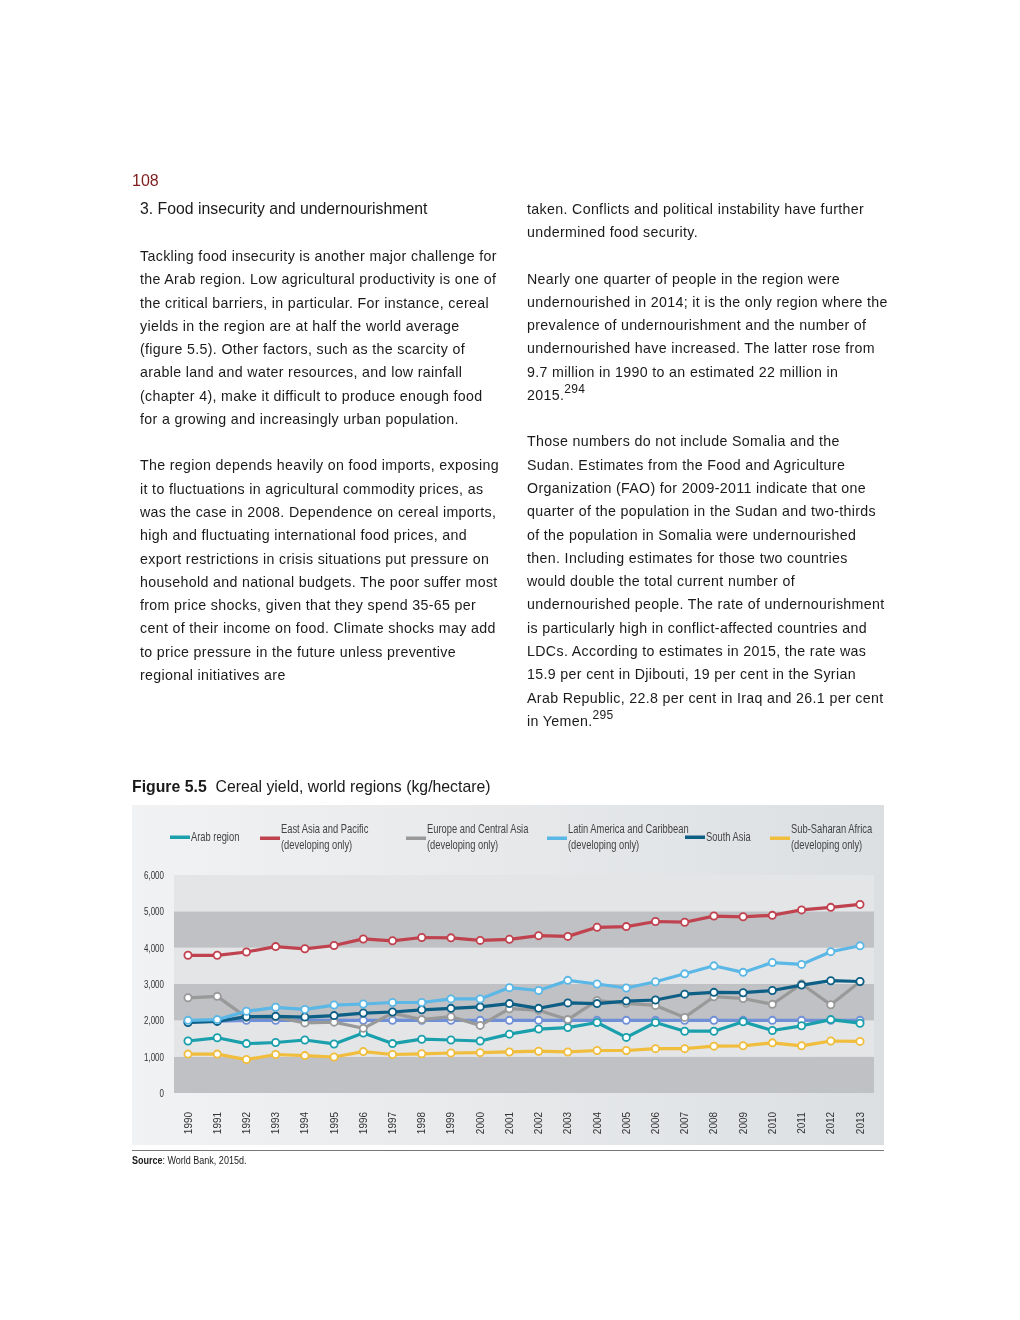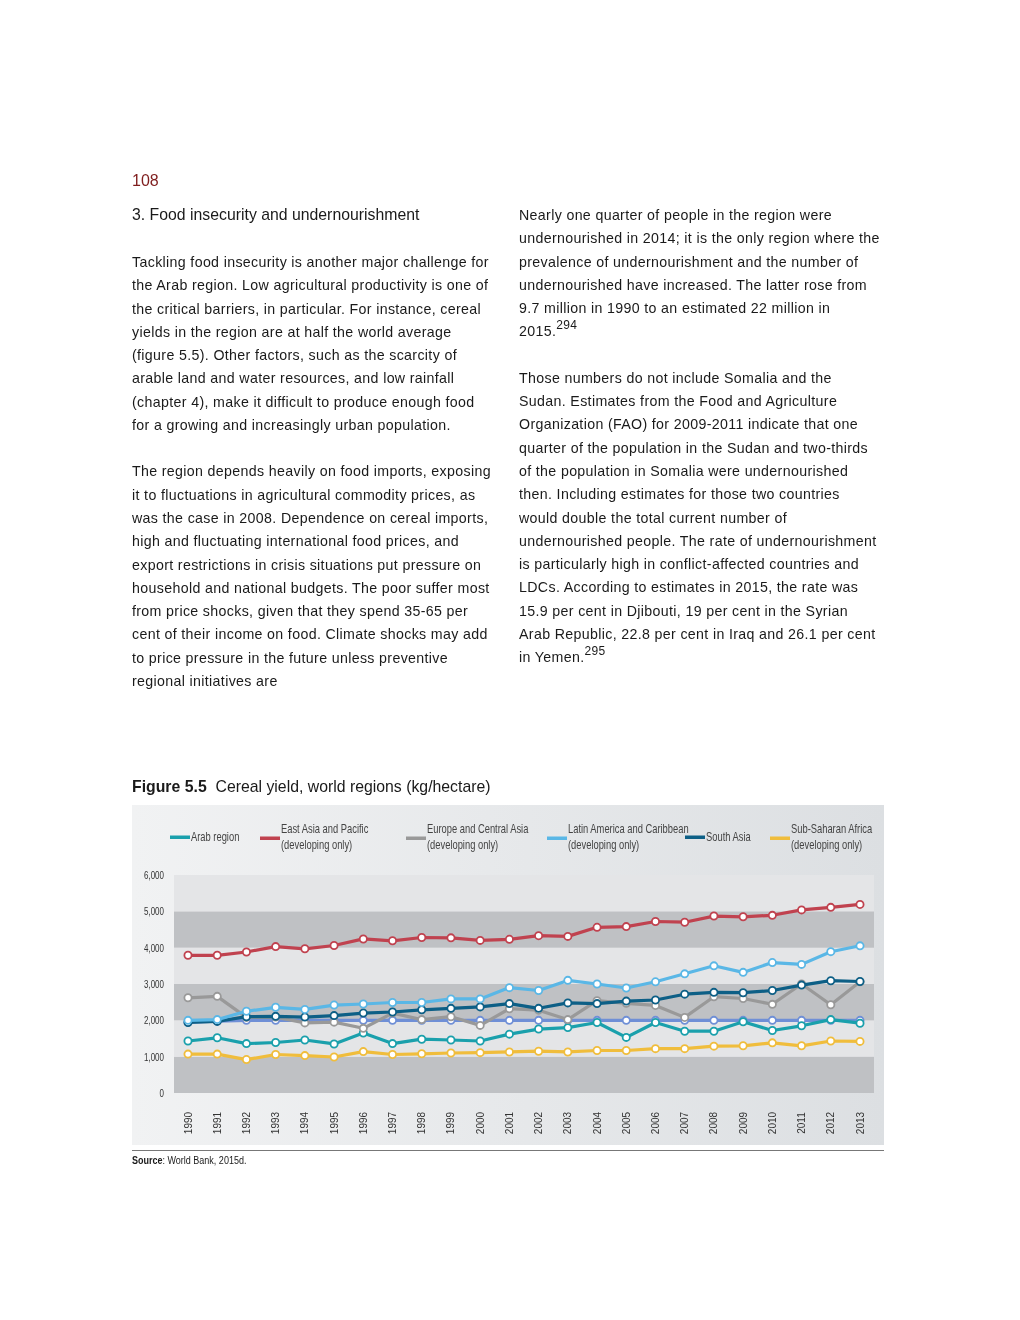--- a/index.html
+++ b/index.html
@@ -1,18 +1,18 @@
 <!DOCTYPE html>
 <html><head>
 <meta charset="utf-8">
 <style>
   html,body{margin:0;padding:0;background:#ffffff;}
   body{width:1020px;height:1320px;position:relative;font-family:"Liberation Sans",sans-serif;color:#1a1a1a;overflow:hidden;}
   .pagenum{position:absolute;left:132px;top:124px;font-size:16px;color:#7f1d1d;font-family:"Liberation Sans",sans-serif;margin-top:48px;}
-  .col{position:absolute;top:204px;width:362px;font-size:14.2px;line-height:23.3px;letter-spacing:0.35px;}
+  .col{position:absolute;top:198px;width:362px;font-size:14.2px;line-height:23.3px;letter-spacing:0.35px;margin-left:8px;}
   .col.left{left:132px;}
   .col.right{left:519px;}
   .col h2{font-size:17px;font-weight:normal;margin:0 0 25px 0;letter-spacing:0;transform:scaleX(0.93);transform-origin:left;white-space:nowrap;line-height:22px;}
   .col p{margin:0 0 23px 0;}
   .col sup{font-size:12px;vertical-align:top;line-height:10px;}
   .fig-title{position:absolute;left:132px;top:777px;font-size:17px;white-space:nowrap;transform:scaleX(0.93);transform-origin:left;}
   .fig-title b{font-weight:bold;}
   .chart-box{position:absolute;left:132px;top:805px;width:752px;height:340px;background:linear-gradient(90deg,#f1f2f3,#dcdfe2);}
   .rule{position:absolute;left:132px;top:1150px;width:752px;height:1px;background:#777;}
   .source{position:absolute;left:132px;top:1155px;font-size:10px;transform:scaleX(0.9);transform-origin:left;white-space:nowrap;}
@@ -24,20 +24,21 @@
 
 <div class="pagenum">108</div>
 
 <div class="col left">
   <h2>3.  Food insecurity and undernourishment</h2>
   <p>Tackling food insecurity is another major challenge for the Arab region. Low agricultural productivity is one of the critical barriers, in particular. For instance, cereal yields in the region are at half the world average (figure 5.5). Other factors, such as the scarcity of arable land and water resources, and low rainfall (chapter 4), make it difficult to produce enough food for a growing and increasingly urban population.</p>
   <p>The region depends heavily on food imports, exposing it to fluctuations in agricultural commodity prices, as was the case in 2008. Dependence on cereal imports, high and fluctuating international food prices, and export restrictions in crisis situations put pressure on household and national budgets. The poor suffer most from price shocks, given that they spend 35-65 per cent of their income on food. Climate shocks may add to price pressure in the future unless preventive regional initiatives are</p>
 </div>
 
 <div class="col right">
+  <p><span>taken. Conflicts and political instability have further undermined food security.</span></p>
   <p><span>Nearly one quarter of people in the region were undernourished in 2014; it is the only region where the prevalence of undernourishment and the number of undernourished have increased. The latter rose from 9.7 million in 1990 to an estimated 22 million in 2015.</span><sup>294</sup></p>
   <p><span>Those numbers do not include Somalia and the Sudan. Estimates from the Food and Agriculture Organization (FAO) for 2009-2011 indicate that one quarter of the population in the Sudan and two-thirds of the population in Somalia were undernourished then. Including estimates for those two countries would double the total current number of undernourished people. The rate of undernourishment is particularly high in conflict-affected countries and LDCs. According to estimates in 2015, the rate was 15.9 per cent in Djibouti, 19 per cent in the Syrian Arab Republic, 22.8 per cent in Iraq and 26.1 per cent in Yemen.</span><sup>295</sup></p>
 </div>
 
 <div class="fig-title"><b>Figure 5.5</b>&nbsp; <span>Cereal yield, world regions (kg/hectare)</span></div>
 
 <div class="chart-box">
   <svg id="chart" width="752" height="340" viewBox="0 0 752 340" xmlns="http://www.w3.org/2000/svg">
       <rect x="42" y="251.66666666666669" width="700" height="36.333333333333314" fill="#bfc1c4"></rect>
       <rect x="42" y="215.33333333333334" width="700" height="36.33333333333334" fill="#e4e5e7"></rect>

